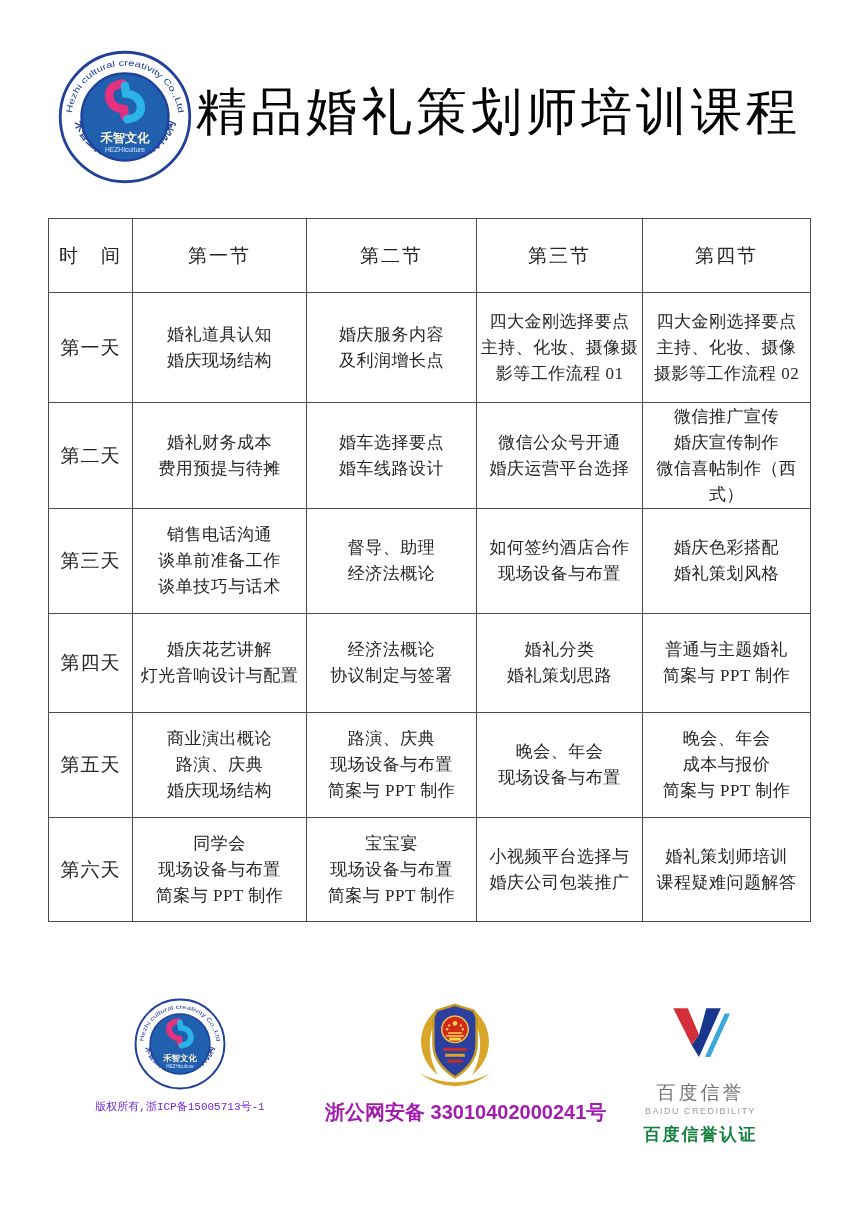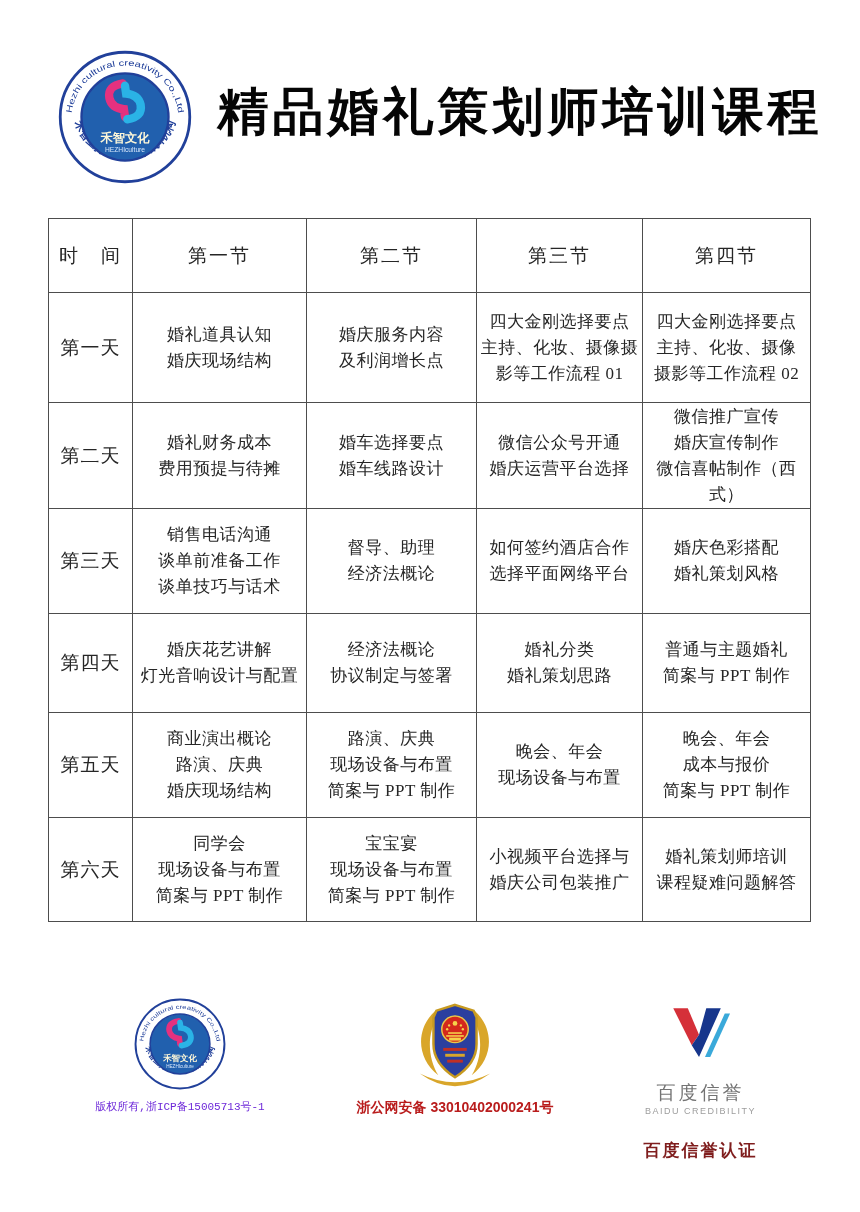--- a/index.html
+++ b/index.html
@@ -3,22 +3,22 @@
 <meta charset="utf-8">
 <style>
   * { margin:0; padding:0; box-sizing:border-box; }
   body { background:#ffffff; font-family:"Liberation Serif", serif; }
   .page { position:relative; width:860px; height:1212px; background:#ffffff; overflow:hidden; }
 
   
   .header-logo { position:absolute; left:58px; top:50px; width:134px; height:134px; }
   .page-title {
     position:absolute; left:196px; top:76px; width:648px; height:72px;
-    font-size:51px; font-weight:700; letter-spacing:4px; color:#050505;
-    text-align:center; line-height:72px; white-space:nowrap;
+    font-size:51px; font-weight:400; letter-spacing:4px; color:#050505;
+    line-height:72px; white-space:nowrap;
   }
 
   
   table.course { position:absolute; left:48px; top:218px; width:762px;
     border-collapse:collapse; table-layout:fixed; }
   table.course td, table.course th {
     border:1px solid #4d4d4d; text-align:center; vertical-align:middle;
     color:#262626; font-weight:400; white-space:pre-line;
   }
   table.course th { font-size:19px; letter-spacing:2px; }
@@ -30,28 +30,28 @@
 
   
   .footer-left  { position:absolute; left:72px;  top:998px;  width:216px; text-align:center; }
   .footer-left .icp { margin-top:5px; font-family:Liberation Mono, monospace;
     font-size:11px; color:#6d28d9; white-space:nowrap; }
   .footer-left svg { width:92px; height:92px; }
 
   .footer-center { position:absolute; left:325px; top:995px; width:260px; text-align:center; }
   .footer-center svg { width:98px; height:98px; }
   .footer-center .beian { margin-top:2px; font-family:"Liberation Sans", sans-serif;
-    font-weight:700; font-size:14px; color:#b91c1c; white-space:nowrap; }
+    font-weight:700; font-size:20px; color:#a21caf; white-space:nowrap; }
 
   .footer-right { position:absolute; left:608px; top:1004px; width:185px; text-align:center;
     font-family:"Liberation Sans", sans-serif; }
   .footer-right svg { width:66px; height:60px; }
   .baidu-cn { font-size:19px; color:#737373; letter-spacing:3px; margin-top:12px; }
   .baidu-en { font-size:9px; color:#9d9d9d; letter-spacing:1.5px; margin-top:0; }
-  .baidu-cert { font-size:17px; color:#7f1d1d; letter-spacing:2px; margin-top:23px; font-weight:700; }
+  .baidu-cert { font-size:17px; color:#15803d; letter-spacing:2px; margin-top:7px; font-weight:700; }
 </style>
 </head>
 <body>
 
 <div class="page">
 
   <svg class="header-logo" viewBox="0 0 120 120">
     <circle cx="60" cy="60" r="58" fill="#ffffff" stroke="#21409a" stroke-width="2.5"></circle>
     <defs>
       <path id="arcTop1" d="M 12 62 A 48 48 0 0 1 108 62" fill="none"></path>
@@ -114,21 +114,21 @@
 微信喜帖制作（西式）</td>
     </tr>
     <tr class="r3">
       <td class="day">第三天</td>
       <td class="cell">销售电话沟通
 谈单前准备工作
 谈单技巧与话术</td>
       <td class="cell">督导、助理
 经济法概论</td>
       <td class="cell">如何签约酒店合作
-选择平面网络平台</td>
+现场设备与布置</td>
       <td class="cell">婚庆色彩搭配
 婚礼策划风格</td>
     </tr>
     <tr class="r4">
       <td class="day">第四天</td>
       <td class="cell">婚庆花艺讲解
 灯光音响设计与配置</td>
       <td class="cell">经济法概论
 协议制定与签署</td>
       <td class="cell">婚礼分类

